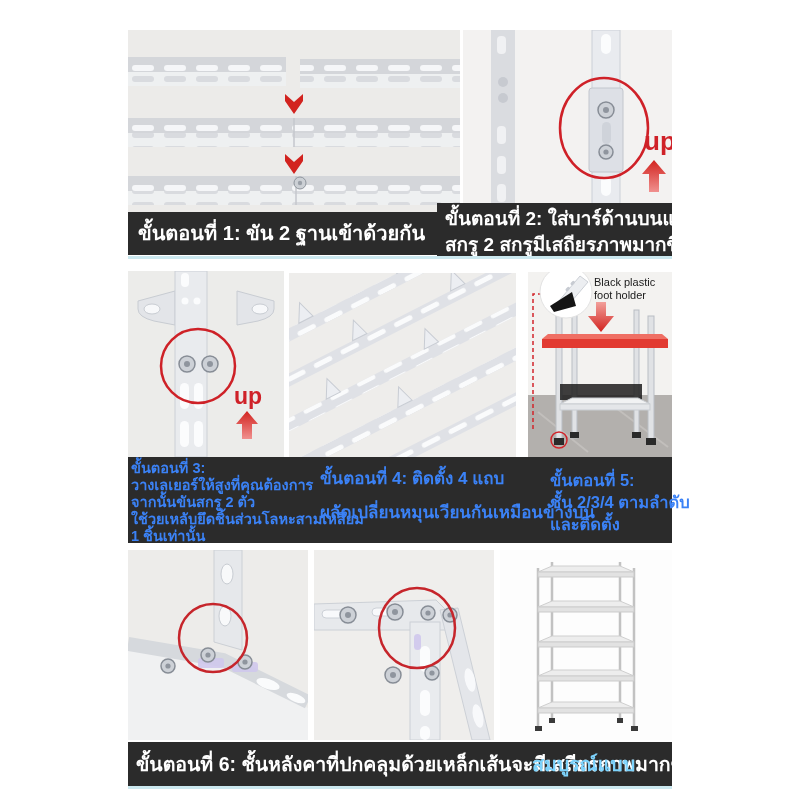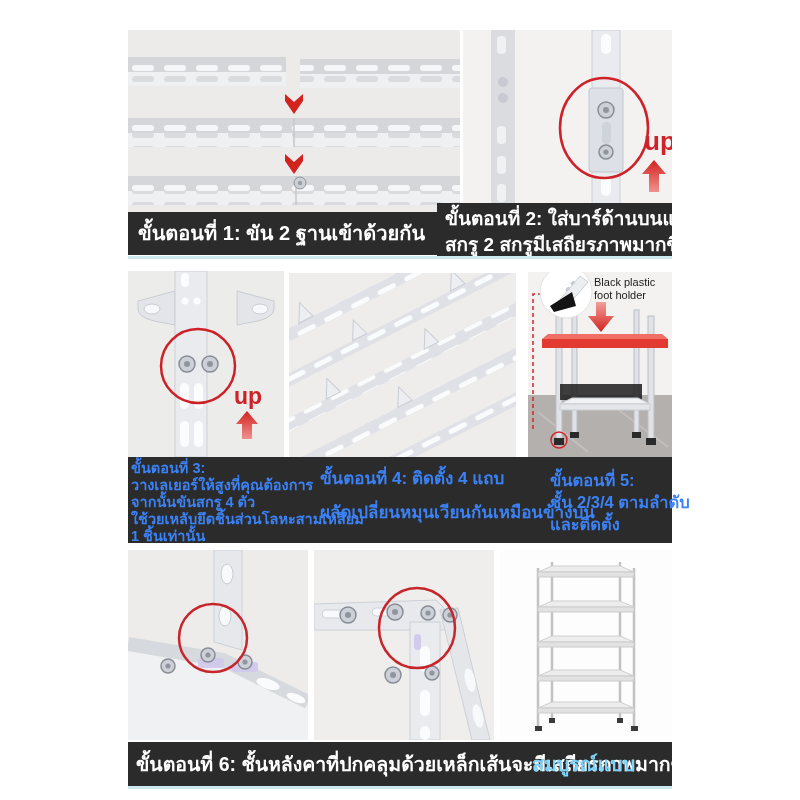--- a/index.html
+++ b/index.html
@@ -264,21 +264,21 @@
     </g>
     <text x="66" y="14" font-size="11" fill="#1a1a1a">Black plastic</text>
     <text x="66" y="27" font-size="11" fill="#1a1a1a">foot holder</text>
   </svg>
 </div>
 
 <div class="capbar midband" style="left:128px;top:457px;width:544px;height:86px;">
   <div class="col3">
     <div class="ln">ขั้นตอนที่ 3:</div>
     <div class="ln">วางเลเยอร์ให้สูงที่คุณต้องการ</div>
-    <div class="ln">จากนั้นขันสกรู 4 ตัว</div>
+    <div class="ln">จากนั้นขันสกรู 2 ตัว</div>
     <div class="ln">ใช้วยเหลับยึดชิ้นส่วนโลหะสามเหลี่ยม</div>
     <div class="ln">1 ชิ้นเท่านั้น</div>
   </div>
   <div class="col4">
     <div class="ln">ขั้นตอนที่ 4: ติดตั้ง 4 แถบ</div>
     <div class="ln ln2">ผลัดเปลี่ยนหมุนเวียนกันเหมือนข้างบน</div>
   </div>
   <div class="col5">
     <div class="ln">ขั้นตอนที่ 5:</div>
     <div class="ln">ชั้น 2/3/4 ตามลำดับ</div>

